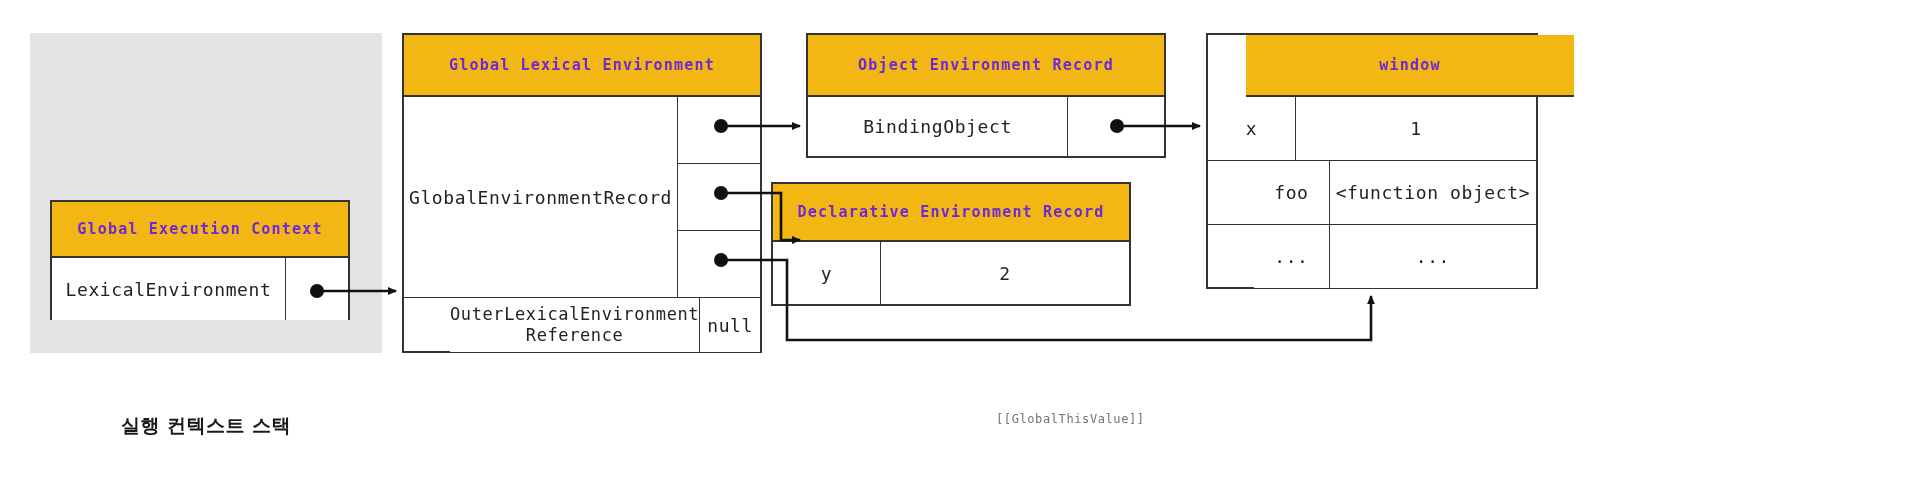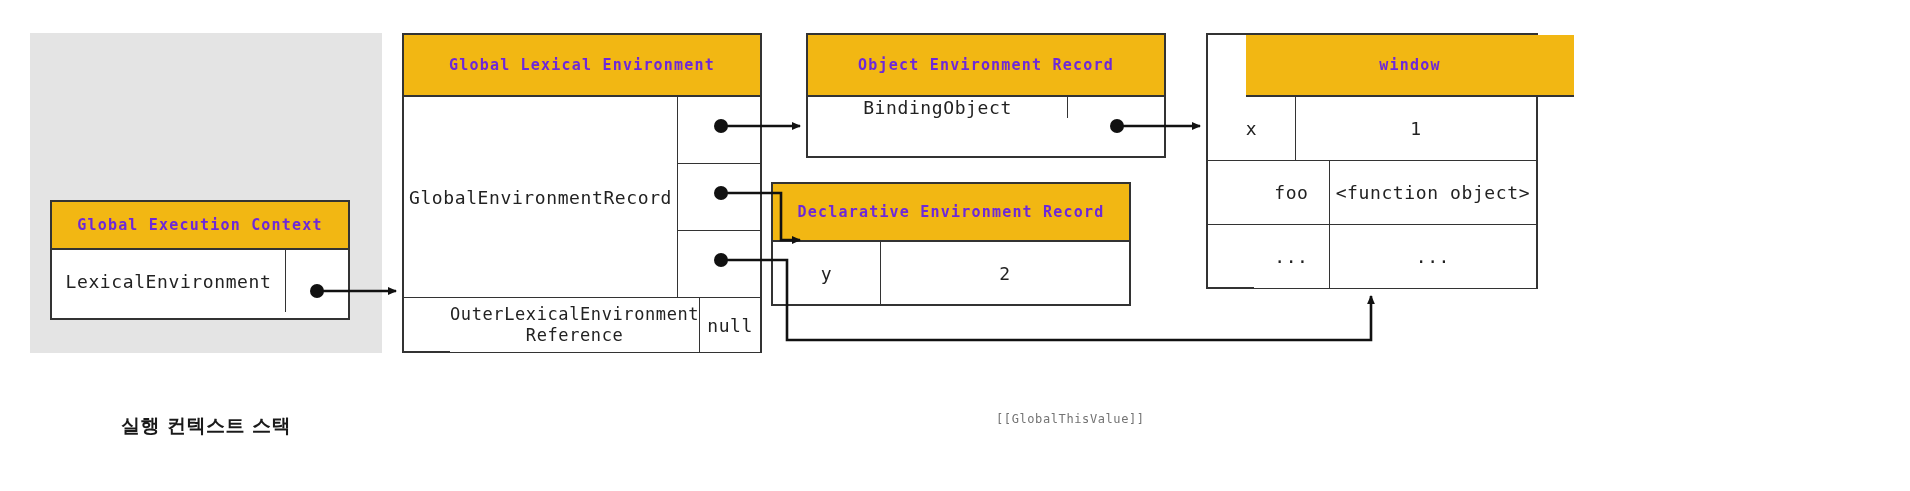--- a/index.html
+++ b/index.html
@@ -72,41 +72,41 @@
     color: #222222;
     letter-spacing: 0.6px;
     background: #ffffff;
   }
   .bt { border-top: 1.5px solid #333333; padding-left: 46px; }
   .br { border-right: 1.5px solid #333333; }
   .two-line { line-height: 1.25; text-align: center; }
 
   
   #gec { left: 50px; top: 200px; width: 300px; height: 120px; }
-  #gec .hdr { height: 48px; }
+  #gec .hdr { height: 56px; }
   #gec .bodyrow { display: flex; height: 62px; }
   #gec .c-label { width: 234px; }
   #gec .c-ptr { width: 62px; }
 
   
   #gle { left: 402px; top: 33px; width: 360px; height: 320px; }
   #gle .hdr { height: 62px; }
   #gle .main { display: flex; height: 200px; }
   #gle .c-name { width: 274px; }
   #gle .c-slots { width: 82px; display: flex; flex-direction: column; }
   #gle .slot { flex: 1 1 0; }
   #gle .slot + .slot { border-top: 1.5px solid #333333; }
   #gle .outer { display: flex; height: 54px; }
   #gle .c-outer-label { width: 274px; font-size: 17px; }
   #gle .c-outer-val { width: 82px; }
 
   
   #oer { left: 806px; top: 33px; width: 360px; height: 125px; }
   #oer .hdr { height: 62px; }
-  #oer .bodyrow { display: flex; height: 59px; flex-direction: column; }
+  #oer .bodyrow { display: flex; height: 59px; }
   #oer .c-label { width: 260px; }
   #oer .c-ptr { width: 96px; }
 
   
   #der { left: 771px; top: 182px; width: 360px; height: 124px; }
   #der .hdr { height: 58px; }
   #der .bodyrow { display: flex; height: 62px; }
   #der .c-key { width: 108px; }
   #der .c-val { width: 248px; }
 

